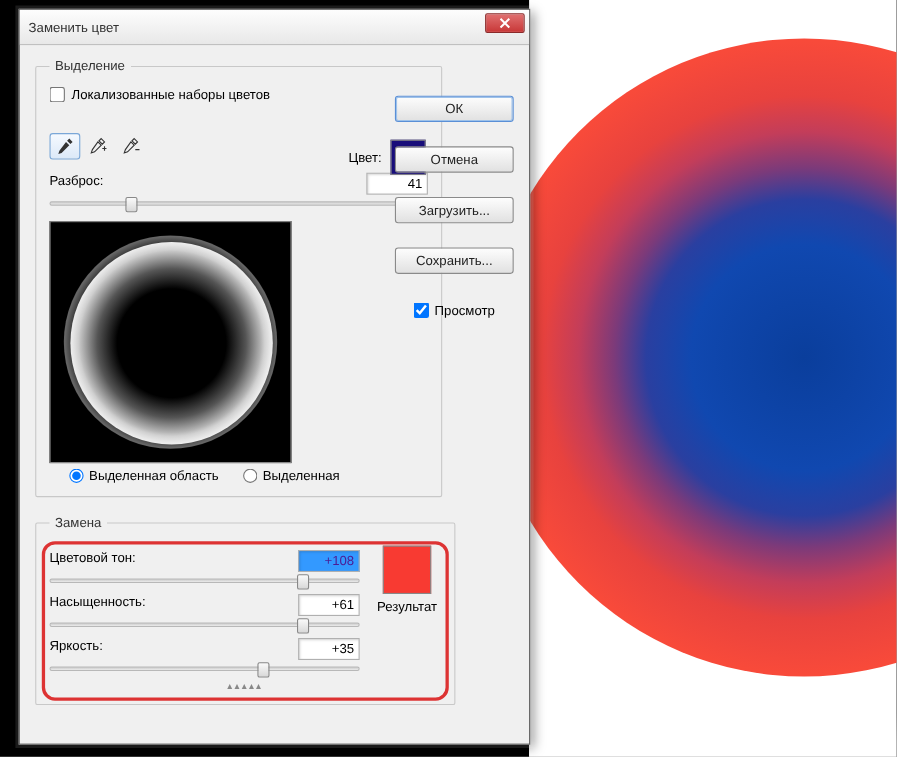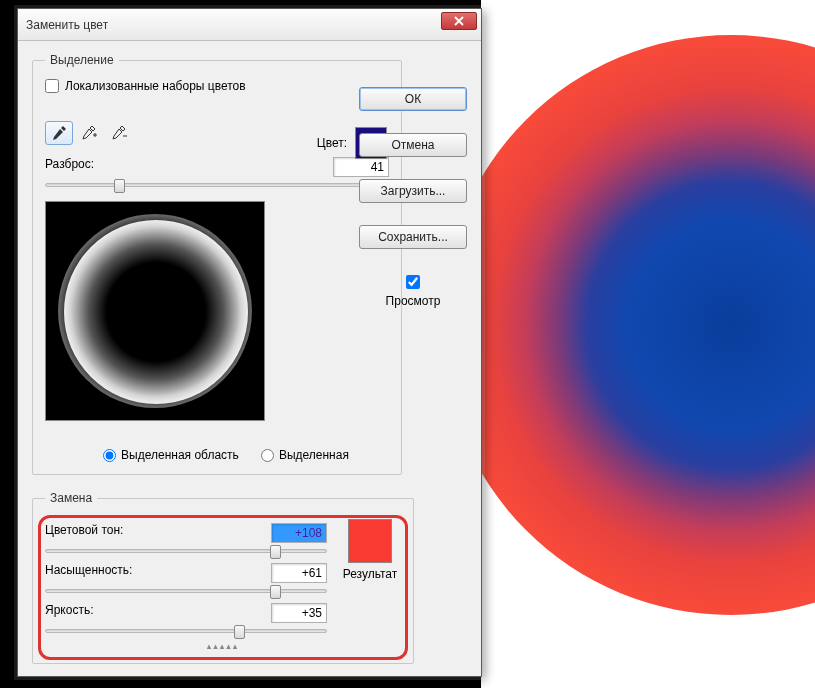--- a/index.html
+++ b/index.html
@@ -46,39 +46,39 @@
 .thumb { position: absolute; top: -5px; width: 11px; height: 14px; background: linear-gradient(#fafafa,#d8d8d8);
   border: 1px solid #888; border-radius: 2px; cursor: pointer; }
 
 .preview { margin-top: 14px; width: 220px; height: 220px; border: 1px solid #888;
   background: #000; position: relative; box-shadow: inset 1px 1px 3px rgba(0,0,0,0.5); }
 .preview .ring { position: absolute; left: 18px; top: 18px; width: 184px; height: 184px; border-radius: 50%;
   background: radial-gradient(circle, #000 0%, #000 38%, #555 52%, #ccc 65%, #eee 72%, #888 82%, #000 95%); }
 .preview::after { content: ""; position: absolute; inset: 12px; border-radius: 50%;
   background: radial-gradient(circle, transparent 60%, rgba(255,255,255,0.4) 70%, transparent 80%); mix-blend-mode: screen; }
 
-.radios { margin-top: 27px; display: flex; gap: 22px; padding-left: 18px; justify-content: center; }
+.radios { margin-top: 4px; display: flex; gap: 22px; padding-left: 18px; }
 .radio { display: flex; align-items: center; gap: 5px; }
 .radio input { width: 13px; height: 13px; }
 
 .fs-replace { width: 382px; margin-top: 16px; }
 .highlight-box { position: absolute; left: 5px; right: 5px; top: 10px; bottom: 3px;
   border: 3px solid #dd3333; border-radius: 12px; pointer-events: none; }
 .replace-grid { display: flex; }
 .replace-sliders { flex: 1; padding-right: 12px; }
 .replace-sliders .labeled-slider { margin-bottom: 10px; }
 .result-col { width: 62px; text-align: center; padding-top: 2px; }
 .result-swatch { width: 44px; height: 44px; border: 1px solid #888; margin: 0 auto 4px; }
 .grip { text-align: center; color: #888; font-size: 9px; letter-spacing: 2px; margin-top: -2px; cursor: ns-resize; }
 
 .sidebuttons { position: absolute; right: 14px; top: 46px; width: 108px; display: flex; flex-direction: column; gap: 22px; }
 .winbtn { height: 24px; background: linear-gradient(#fdfdfd, #e1e1e1); border: 1px solid #8a8a8a;
   border-radius: 3px; cursor: pointer; display: flex; align-items: center; justify-content: center; color: #222; }
 .winbtn.default { border-color: #5a8fd6; box-shadow: 0 0 0 1px #9ec2ea inset; }
-.preview-chk { display: flex; align-items: center; justify-content: center; gap: 5px; margin-top: 4px; flex-direction: column; }
+.preview-chk { display: flex; justify-content: center; gap: 5px; margin-top: 4px; }
 .preview-chk input { width: 14px; height: 14px; }
 </style>
 </head>
 <body>
 
 <div class="canvas">
   <div class="gradient"></div>
   <div class="fade"></div>
 </div>
 

